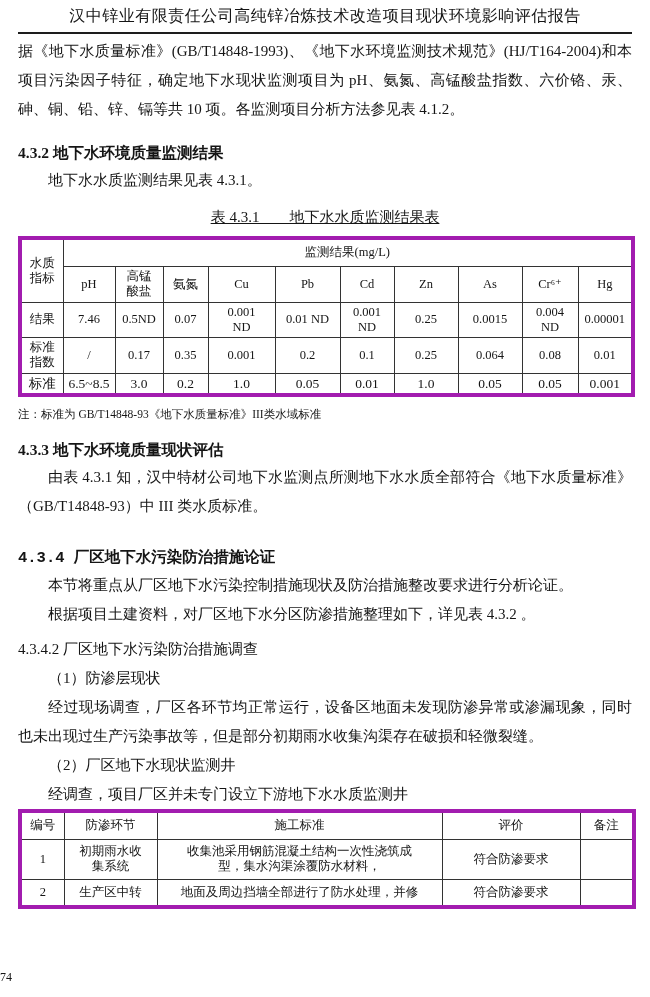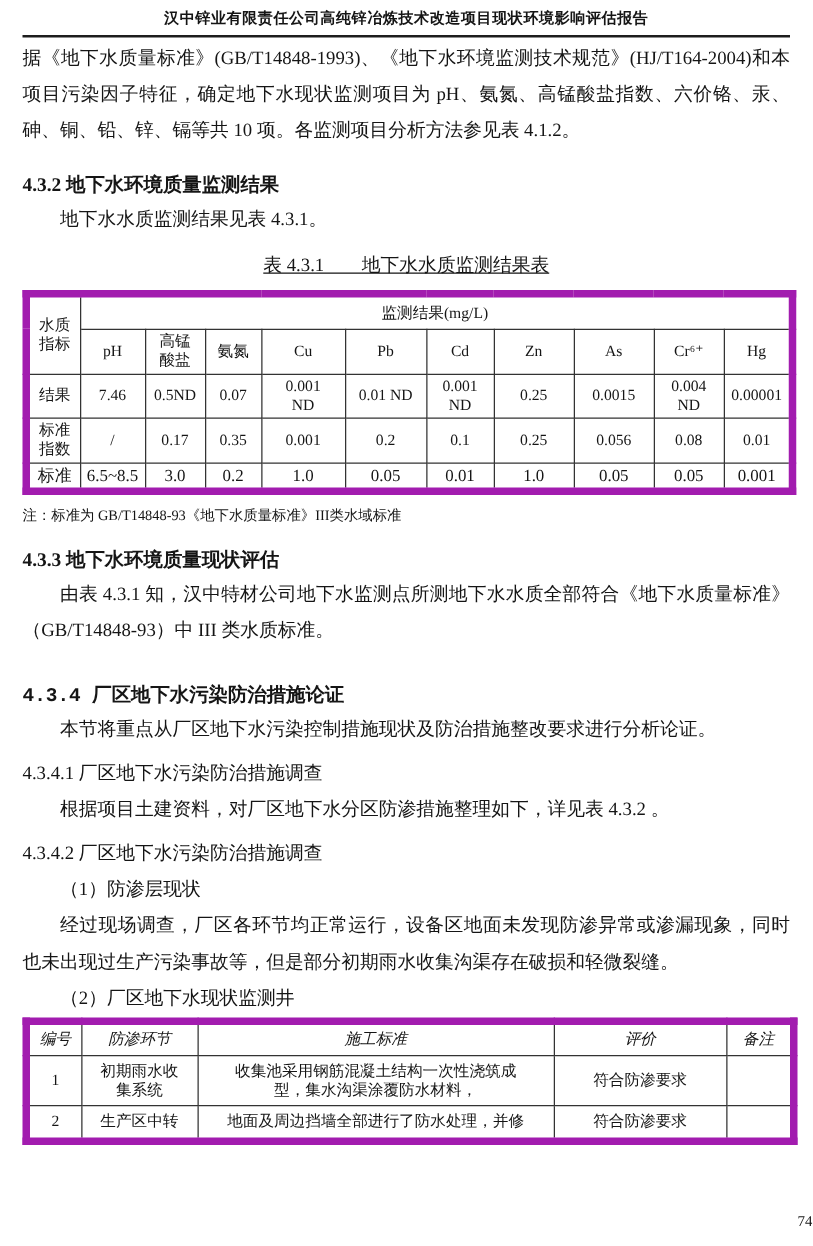--- a/index.html
+++ b/index.html
@@ -4,46 +4,46 @@
 <style>
   * { margin:0; padding:0; box-sizing:border-box; }
   html,body { background:#ffffff; }
   .page {
     width:650px; height:997px; margin:0 auto; position:relative;
     background:#ffffff; color:#151515;
     font-family:"Liberation Serif","DejaVu Serif",serif;
     padding:6px 18px 0 18px; overflow:hidden;
   }
   .doc-header {
-    text-align:center; font-size:12px; font-weight:bold;
+    text-align:center; font-size:16px; font-weight:normal;
     padding-bottom:5px; border-bottom:2px solid #1d1d1d; letter-spacing:.5px;
   }
   .para { font-size:15px; line-height:29px; text-align:justify; }
   .indent { text-indent:2em; }
   .p-intro { margin-top:3px; }
   h2.sec { font-size:15.5px; font-weight:bold; margin:18px 0 2px 0; line-height:22px; }
   h2.sec-gap { margin-top:26px;font-family:Liberation Mono, monospace; }
   .subsec { font-size:15px; line-height:29px; margin-top:6px; }
   .tcaption { text-align:center; font-size:15px; margin:12px 0 8px 0; line-height:21px;text-decoration:underline; }
-  table { border-collapse:collapse; width:614px; table-layout:fixed; border:6px solid #a21caf; }
+  table { border-collapse:collapse; width:614px; table-layout:fixed; border:4px solid #a21caf; }
   td {
     border:1px solid #333; text-align:center; vertical-align:middle;
     font-size:12.5px; line-height:15px; padding:2px 1px; white-space:pre-line;
     overflow:hidden;
   }
   .t431 .gh td { height:28px; }
   .t431 .hd td { height:36px; }
   .t431 .r1 td { height:32px; }
   .t431 .r2 td { height:36px; }
   .t431 .r3 td { height:22px; font-size:13.5px; }
-  .t432 .hd td { height:28px;font-style:italic; }
+  .t432 .hd td { height:28px; }
   .t432 .r1 td { height:40px; }
   .t432 .r2 td { height:28px; }
   .note { font-size:11.5px; margin-top:10px; line-height:14px; }
-  .pagenum { position:absolute; bottom:12px; left:0; right:0; text-align:right; font-size:12px; }
+  .pagenum { position:absolute; bottom:12px; left:0; right:16px; text-align:left; font-size:12px; }
 </style>
 </head>
 <body>
 
 <div class="page">
 
   <div class="doc-header">汉中锌业有限责任公司高纯锌冶炼技术改造项目现状环境影响评估报告</div>
 
   <p class="para p-intro">据《地下水质量标准》(GB/T14848-1993)、《地下水环境监测技术规范》(HJ/T164-2004)和本项目污染因子特征，确定地下水现状监测项目为 pH、氨氮、高锰酸盐指数、六价铬、汞、砷、铜、铅、锌、镉等共 10 项。各监测项目分析方法参见表 4.1.2。</p>
 
@@ -104,21 +104,21 @@
     <tr class="r2">
       <td>标准
 指数</td>
       <td>/</td>
       <td>0.17</td>
       <td>0.35</td>
       <td>0.001</td>
       <td>0.2</td>
       <td>0.1</td>
       <td>0.25</td>
-      <td>0.056</td>
+      <td>0.064</td>
       <td>0.08</td>
       <td>0.01</td>
     </tr>
     <tr class="r3">
       <td>标准</td>
       <td>6.5~8.5</td>
       <td>3.0</td>
       <td>0.2</td>
       <td>1.0</td>
       <td>0.05</td>
@@ -131,27 +131,27 @@
   </tbody>
     </table>
   <div class="note">注：标准为 GB/T14848-93《地下水质量标准》III类水域标准</div>
 
   <h2 class="sec">4.3.3 地下水环境质量现状评估</h2>
   <p class="para indent">由表 4.3.1 知，汉中特材公司地下水监测点所测地下水水质全部符合《地下水质量标准》（GB/T14848-93）中 III 类水质标准。</p>
 
   <h2 class="sec sec-gap">4.3.4 厂区地下水污染防治措施论证</h2>
   <p class="para indent">本节将重点从厂区地下水污染控制措施现状及防治措施整改要求进行分析论证。</p>
 
-  <p class="para subsec">4.3.4.1 厂区地下水污染防治措施调查</p>
   <p class="para indent">根据项目土建资料，对厂区地下水分区防渗措施整理如下，详见表 4.3.2 。</p>
 
   <p class="para subsec">4.3.4.2 厂区地下水污染防治措施调查</p>
   <p class="para indent">（1）防渗层现状</p>
   <p class="para indent">经过现场调查，厂区各环节均正常运行，设备区地面未发现防渗异常或渗漏现象，同时也未出现过生产污染事故等，但是部分初期雨水收集沟渠存在破损和轻微裂缝。</p>
   <p class="para indent">（2）厂区地下水现状监测井</p>
+  <p class="para indent">经调查，项目厂区并未专门设立下游地下水水质监测井</p>
 
 
   <table class="t432">
     <colgroup>
       <col style="width:44px">
         <col style="width:93px">
         <col style="width:285px">
         <col style="width:138px">
         <col style="width:54px">
     </colgroup>

